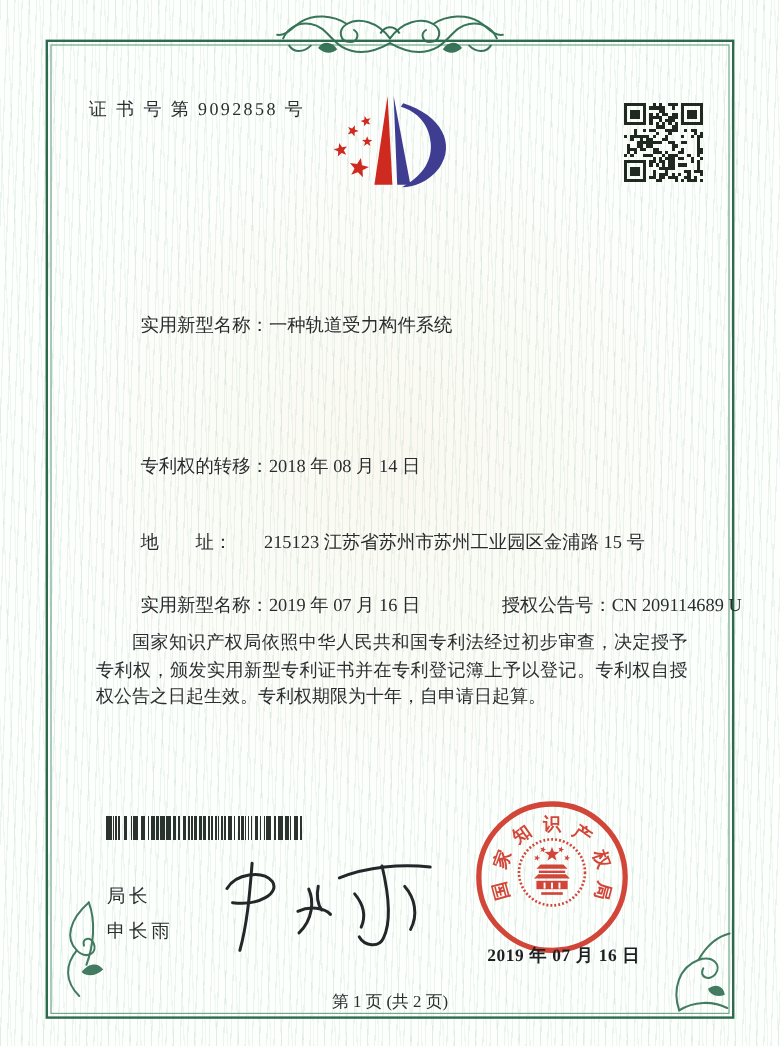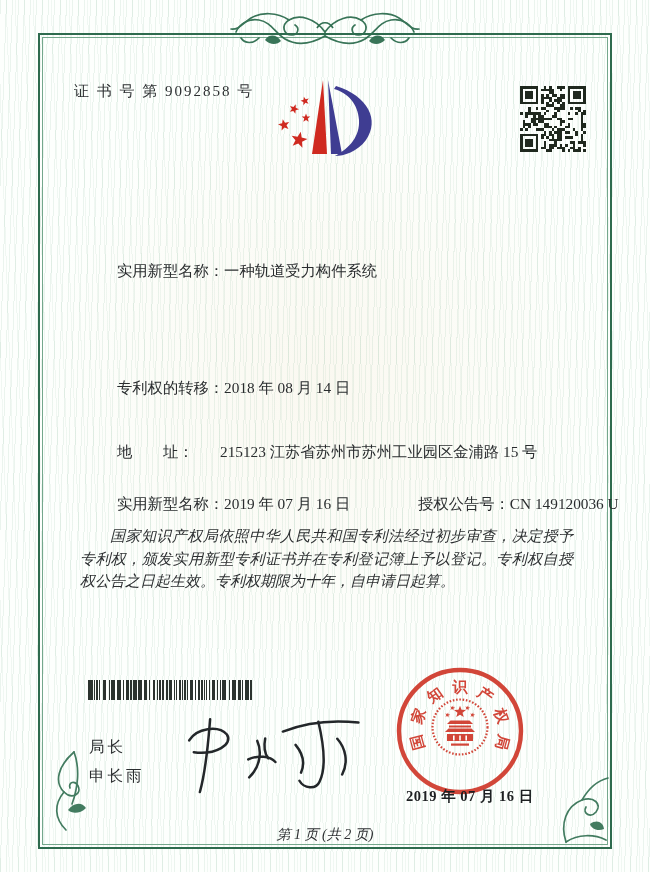--- a/index.html
+++ b/index.html
@@ -23,26 +23,26 @@
   }
   .frame::after{content:"";position:absolute;inset:2px;border:1px solid #74a78c;}
   .cert-no{position:absolute;left:74px;top:82px;font-size:15px;letter-spacing:2px;color:#2b2e30;}
   .title{position:absolute;left:0;right:0;top:181px;text-align:center;
     font-size:34px;font-weight:bold;letter-spacing:5px;color:#141618;}
   .row{position:absolute;left:88px;font-size:15.3px;white-space:nowrap;color:#292c2e;margin-left:29px;}
   .row .lab{display:inline-block;min-width:103px;}
   .row .val1{display:inline-block;min-width:162px;}
   .row .lab2{margin-left:32px;}
   .paras{position:absolute;left:80px;top:525px;width:493px;
-    font-size:15px;line-height:22.6px;text-align:justify;color:#2c2f31;font-style:italic;}
+    font-size:15px;line-height:22.6px;text-align:justify;color:#2c2f31;}
   .paras p{margin:0;text-indent:2em;}
   .signer{position:absolute;left:89px;font-size:15.5px;letter-spacing:3px;color:#2b2e30;font-family:Liberation Serif, serif;}
   .seal-date{position:absolute;left:406px;top:787px;font-size:14.5px;font-weight:bold;
     color:#1d2022;white-space:nowrap;letter-spacing:.5px;}
-  .footer{position:absolute;left:0;right:0;top:826px;text-align:center;font-size:14px;color:#2b2e30;font-style:italic;}
+  .footer{position:absolute;left:0;right:0;top:826px;text-align:center;font-size:14px;color:#2b2e30;}
   svg{position:absolute;overflow:visible;}
   #logo-svg{left:256px;top:68px;}
   #qr-svg{left:520px;top:86px;}
   #barcode-svg{left:88px;top:680px;}
   #seal-svg{left:392px;top:663px;opacity:.93;}
   #sig-svg{left:178px;top:710px;}
   #orn-top{left:227px;top:8px;}
   #orn-bl{left:44px;top:748px;}
   #orn-br{left:556px;top:776px;}
 </style>
@@ -397,21 +397,21 @@
   <div class="row" style="top:261px">
     <span class="lab">实用新型名称：</span><span>一种轨道受力构件系统</span>
   </div>
   <div class="row" style="top:378px">
     <span class="lab">专利权的转移：</span><span>2018 年 08 月 14 日</span>
   </div>
   <div class="row" style="top:442px">
     <span class="lab">地　　址：</span><span>215123 江苏省苏州市苏州工业园区金浦路 15 号</span>
   </div>
   <div class="row" style="top:494px">
-    <span class="lab">实用新型名称：</span><span class="val1">2019 年 07 月 16 日</span><span class="lab2">授权公告号：</span><span>CN 149120036 U</span>
+    <span class="lab">实用新型名称：</span><span class="val1">2019 年 07 月 16 日</span><span class="lab2">授权公告号：</span><span>CN 209114689 U</span>
   </div>
 
   <div class="paras">
     <p>国家知识产权局依照中华人民共和国专利法经过初步审查，决定授予专利权，颁发实用新型专利证书并在专利登记簿上予以登记。专利权自授权公告之日起生效。专利权期限为十年，自申请日起算。</p>
   </div>
 
   <svg id="barcode-svg" width="166" height="20" viewBox="0 0 166 20" shape-rendering="crispEdges">
       <rect x="0" y="0" width="1.6" height="20" fill="#2b332e"></rect>
       <rect x="2" y="0" width="3" height="20" fill="#2b332e"></rect>
       <rect x="6" y="0" width="1" height="20" fill="#2b332e"></rect>

